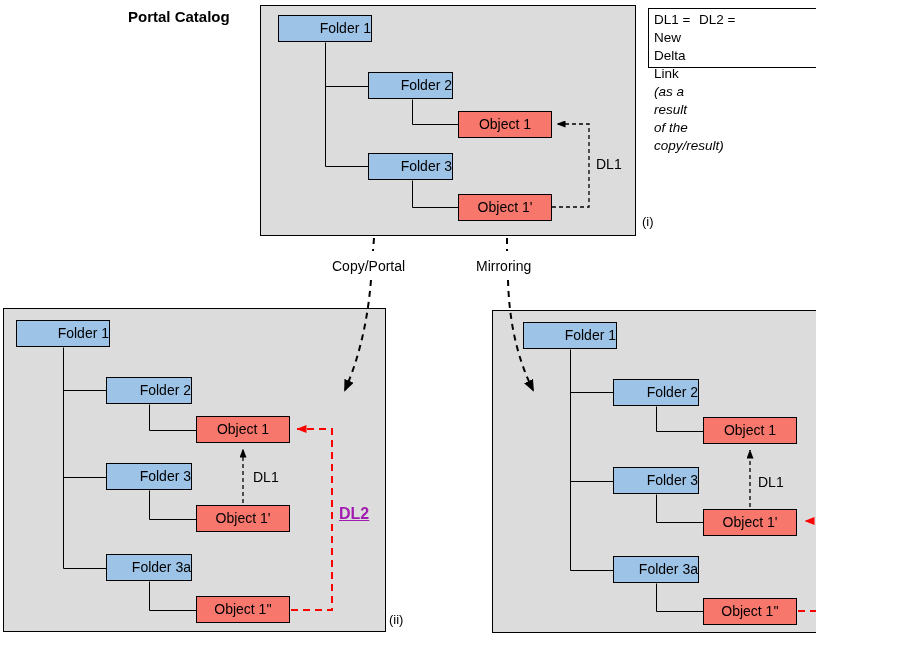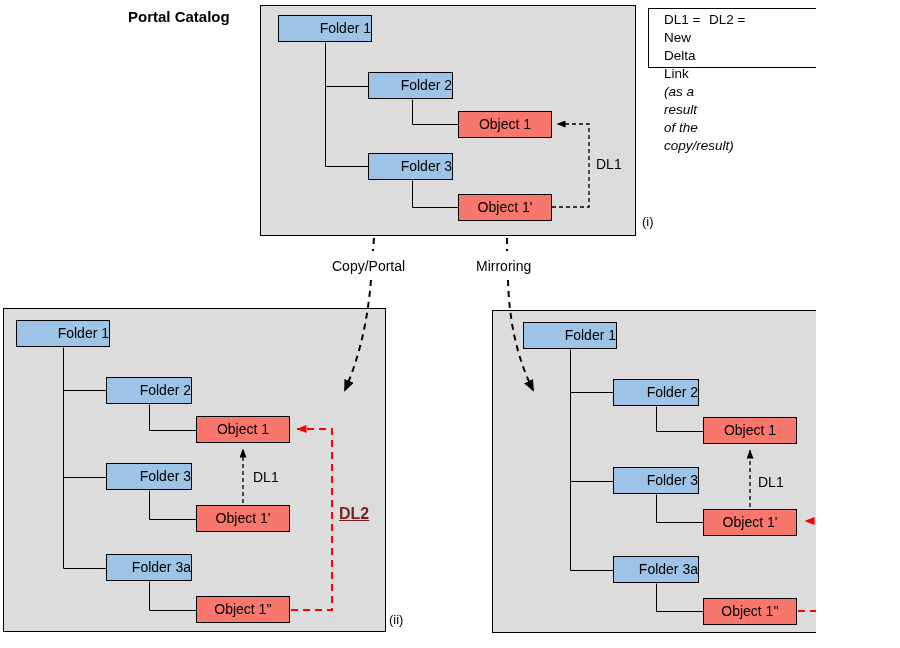--- a/index.html
+++ b/index.html
@@ -17,28 +17,28 @@
   .curve{stroke:#000;stroke-width:2;fill:none;stroke-dasharray:6 5;}
   .node{
     position:absolute;z-index:3;height:27px;box-sizing:border-box;border:1px solid #000;
     text-align:center;line-height:25px;font-size:14px;white-space:nowrap;
   }
   .folder{background:#9dc3e6;text-align:right;}
   .object{background:#f8776c;}
   .title{position:absolute;left:128px;top:8px;font-size:15px;font-weight:bold;z-index:3;}
   .legend{
     position:absolute;left:648px;top:8px;width:243px;height:60px;box-sizing:border-box;
-    border:1px solid #000;background:#fff;padding:2px 15px;font-size:13.5px;z-index:3;
+    border:1px solid #000;background:#fff;padding:2px 5px;font-size:13.5px;z-index:3;
   }
   .legend-grid{display:grid;grid-template-columns:45px 1fr;line-height:18px;}
   .it{font-style:italic;}
   .trans-label{position:absolute;font-size:14px;z-index:3;white-space:nowrap;}
   .dl1-label{position:absolute;font-size:14px;z-index:3;}
   .dl2-label{
-    position:absolute;font-size:16px;font-weight:bold;color:#7f1d1d;
+    position:absolute;font-size:16px;font-weight:bold;color:#a21caf;
     text-decoration:underline;z-index:3;
   }
   .caption{position:absolute;font-size:13px;z-index:3;}
 </style>
 </head>
 <body>
 
 <div id="canvas">
 
   <div class="panel" style="left:260px;top:5px;width:376px;height:231px;"></div>

